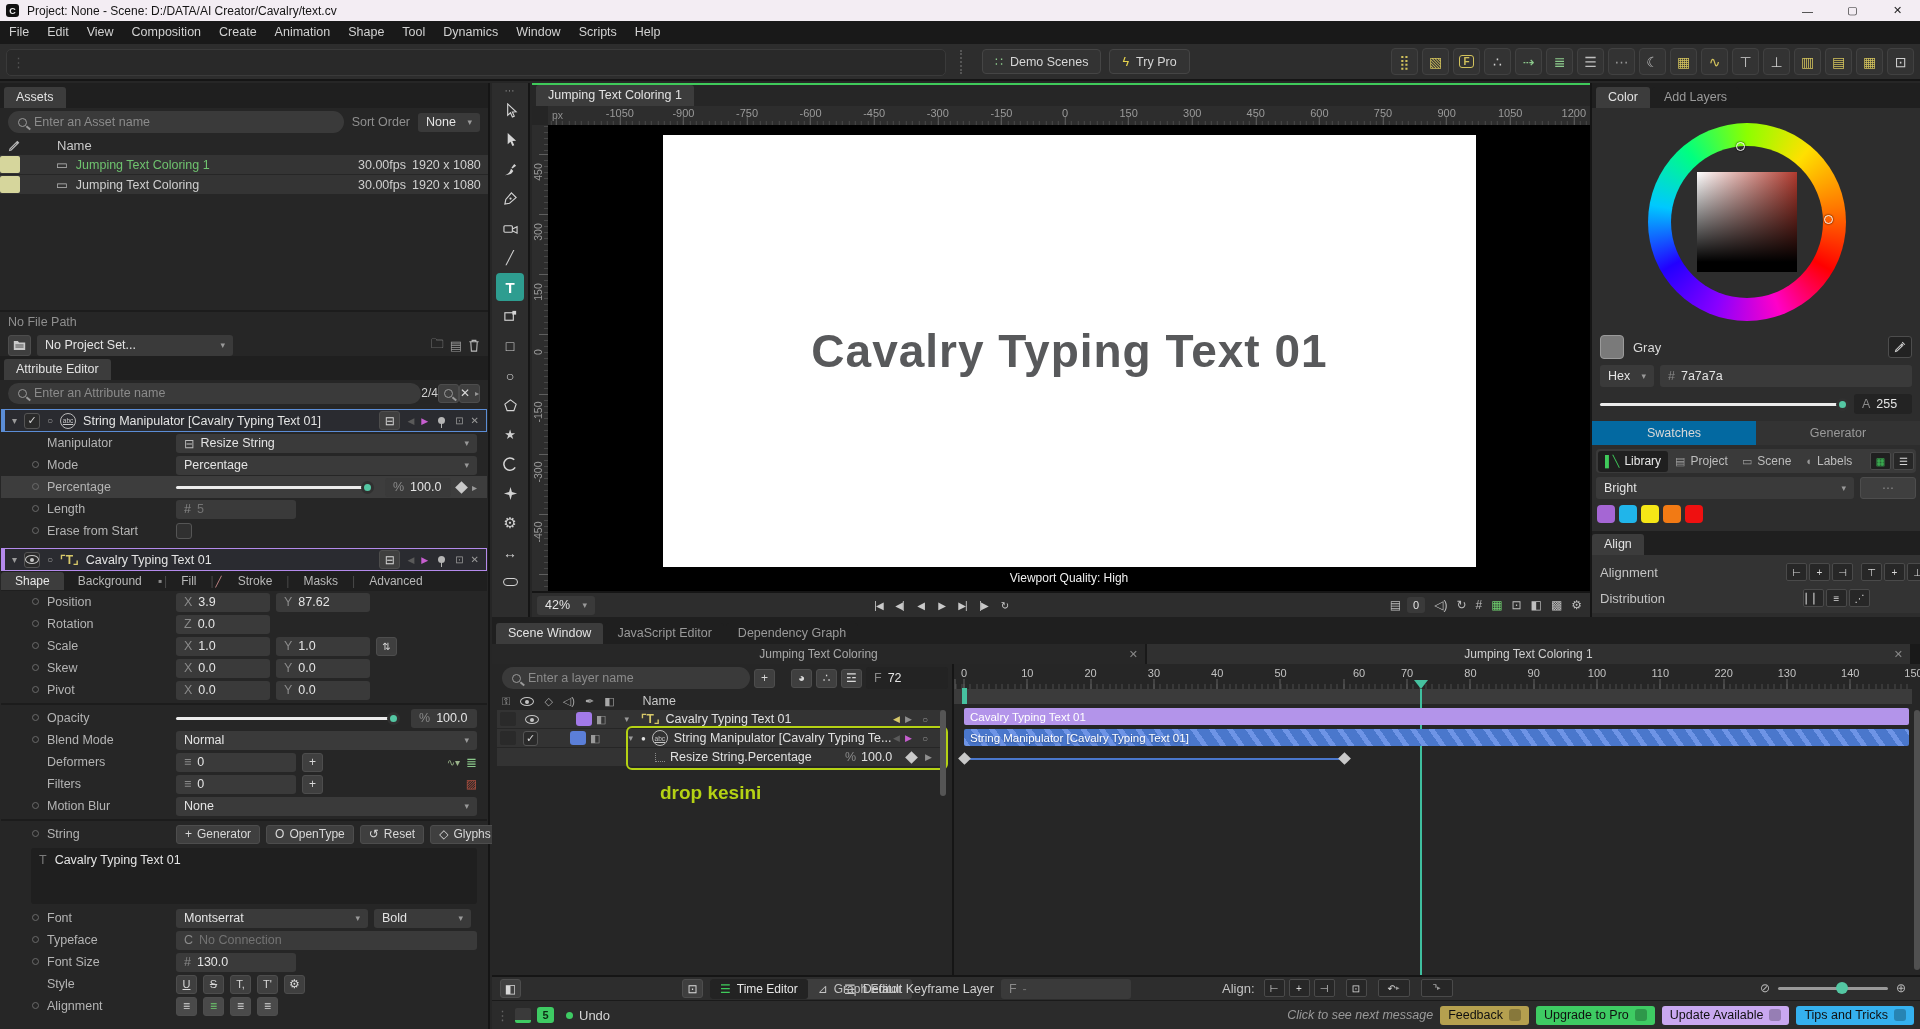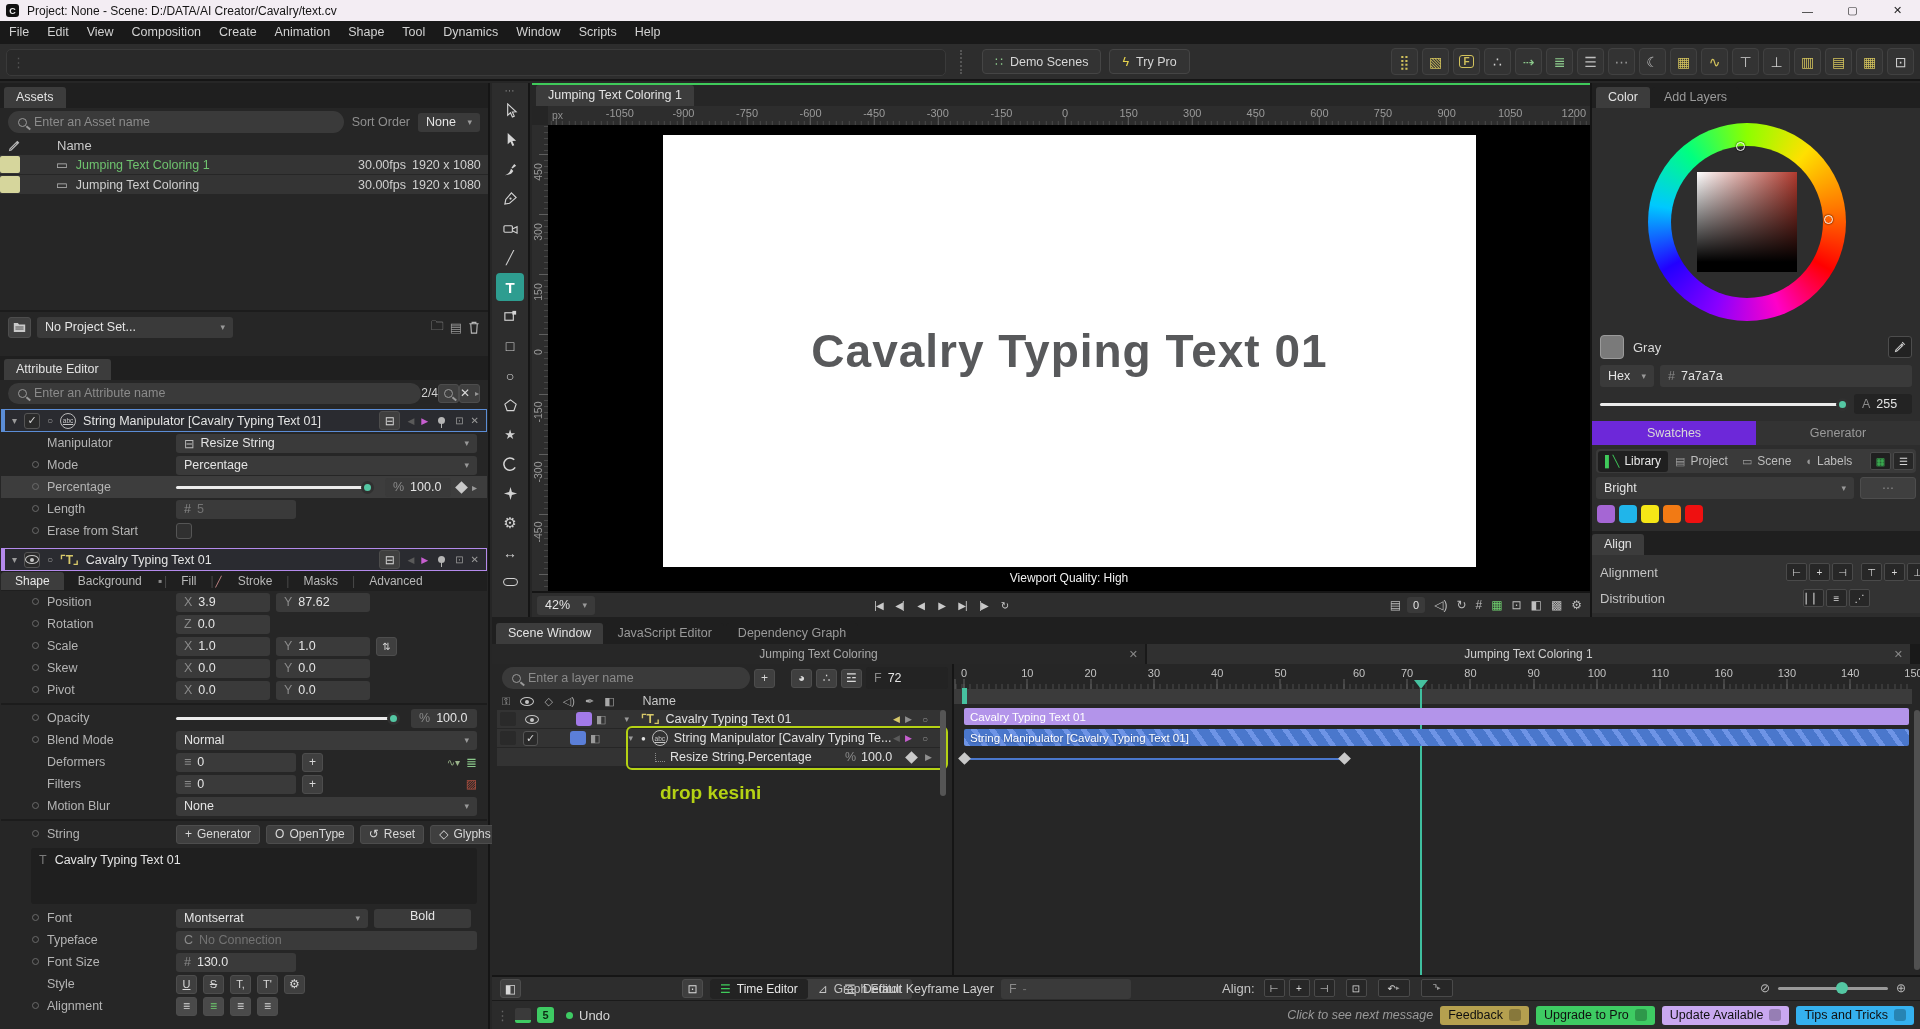--- a/index.html
+++ b/index.html
@@ -78,21 +78,21 @@
   
   #colorpanel{left:1592px;top:83px;width:328px;height:534px;background:#2d2d2d}
   #wheel{position:absolute;left:56px;top:40px;width:198px;height:198px;border-radius:50%;
     background:conic-gradient(from 0deg,#8cff00,#ffe000,#ff7a00,#ff0000,#ff00c8,#8800ff,#2200ff,#00c8ff,#00ff80,#8cff00)}
   #wheel-hole{position:absolute;left:79px;top:63px;width:152px;height:152px;border-radius:50%;background:#2d2d2d}
   #sv-square{position:absolute;left:105px;top:89px;width:100px;height:100px;
     background:linear-gradient(to bottom,rgba(0,0,0,0) 0%,#000 90%),linear-gradient(to right,#fff,#b03a2e)}
   .ring-marker{position:absolute;width:9px;height:9px;border:1.6px solid #f2f2f2;border-radius:50%;box-shadow:0 0 2px #000}
   .cp-row{position:absolute;left:8px;right:8px;display:flex;align-items:center}
   .seg-tab{flex:1;text-align:center;padding:5px 0;font-size:12.5px;background:#333;color:#9a9a9a}
-  .seg-tab.on{background:#6d28d9;color:#d8d8d8}
+  .seg-tab.on{background:#0369a1;color:#d8d8d8}
   .lib-btn{height:21px;display:flex;align-items:center;gap:5px;padding:0 7px;border-radius:3px;color:#bdbdbd;font-size:12px}
   .lib-btn.on{background:#1f1f1f;color:#e8e8e8}
   .swatch{width:18px;height:18px;border-radius:4px;margin-right:4px}
   .al-btn{width:21px;height:18px;background:#272727;border:1px solid #4a4a4a;border-radius:2px;color:#d8d8d8;font-size:10px;display:flex;align-items:center;justify-content:center;margin-left:2px}
   
   #bottompanel{left:492px;top:617px;width:1428px;height:412px;background:#262626}
   .ct{height:20px;display:flex;align-items:center;justify-content:center;position:relative;font-size:12px;color:#a8a8a8}
   .ct .x{position:absolute;right:7px;color:#888;font-size:11px}
   #lp{position:absolute;left:0;top:47px;width:462px;height:311px;border-right:2px solid #151515}
   .lrow{position:absolute;left:5px;right:8px;height:18px;background:#333;display:flex;align-items:center;font-size:12.5px;color:#e0e0e0}
@@ -246,20 +246,21 @@
         <div class="asset-row" style="position: relative;">
           <span style="width: 20px; height: 17px; background: rgb(214, 214, 156); border-radius: 2px; margin-right: 36px;"></span>
           <span style="color: rgb(185, 185, 185); margin-right: 8px;">▭</span>
           <span>Jumping Text Coloring</span>
           <span style="position: absolute; left: 358px; color: rgb(208, 208, 208);">30.00fps</span>
           <span style="position: absolute; left: 412px; color: rgb(208, 208, 208);">1920 x 1080</span>
         </div>
       </div>
 
     <div class="abs" style="left:0;top:227px;width:100%;border-top:2px solid #1c1c1c;padding:3px 8px 0">
+      <div class="dim" style="font-size:12.5px;height:18px">No File Path</div>
       <div class="fx" style="gap:6px;margin-top:1px">
         <div class="sbtn sqbtn" style="height:21px;width:23px">
           <svg width="13" height="12" viewBox="0 0 16 14">
               <path d="M1 2h5l1.5 2H15v9H1z" fill="#c9c9c9"></path>
               <path d="M3 7h10M3 9.5h10" stroke="#333" stroke-width="1"></path>
             </svg>
         </div>
         <div class="fbox" style="width:196px;height:21px">
             <span>No Project Set...</span>
             <span class="car">▾</span>
@@ -542,21 +543,21 @@
               <span>Cavalry Typing Text 01</span>
             </div>
             <div class="prow">
               <span class="pdot"></span>
               <span class="plabel">Font</span>
               <div style="flex: 1 1 0%; display: flex; align-items: center; gap: 6px;">
                 <div class="fbox" style="width: 192px;">
                   <span>Montserrat</span>
                   <span class="car">▾</span>
                 </div>
-                <div class="fbox" style="width: 97px; flex-direction: column;">
+                <div class="fbox" style="width: 97px;">
                   <span>Bold</span>
                   <span class="car">▾</span>
                 </div>
               </div>
             </div>
             <div class="prow">
               <span class="pdot"></span>
               <span class="plabel">Typeface</span>
               <div style="flex: 1 1 0%; display: flex; align-items: center; gap: 6px;">
                 <div class="fbox dis" style="flex: 1 1 0%;">
@@ -933,21 +934,21 @@
           <span class="tl-lab" style="left: 136.6px;">20</span>
           <span class="tl-lab" style="left: 199.9px;">30</span>
           <span class="tl-lab" style="left: 263.2px;">40</span>
           <span class="tl-lab" style="left: 326.5px;">50</span>
           <span class="tl-lab" style="left: 405px;">60</span>
           <span class="tl-lab" style="left: 453.1px;">70</span>
           <span class="tl-lab" style="left: 516.4px;">80</span>
           <span class="tl-lab" style="left: 579.7px;">90</span>
           <span class="tl-lab" style="left: 643px;">100</span>
           <span class="tl-lab" style="left: 706.3px;">110</span>
-          <span class="tl-lab" style="left: 769.6px;">160</span>
+          <span class="tl-lab" style="left: 769.6px;">220</span>
           <span class="tl-lab" style="left: 832.9px;">130</span>
           <span class="tl-lab" style="left: 896.2px;">140</span>
           <span class="tl-lab" style="left: 959.5px;">150</span>
         </div>
       <div id="tl-strip"></div>
       <div class="abs" style="left:8px;top:24px;width:5px;height:16px;background:#46c2a0"></div>
       <div id="tl-playhead-line" class="abs" style="width: 2px; background: rgb(63, 191, 159); top: 25px; bottom: 0px; left: 465.76px;"></div>
       <div id="tl-playhead-tri" class="abs" style="width: 0px; height: 0px; border-left: 7px solid transparent; border-right: 7px solid transparent; border-top: 9px solid rgb(70, 194, 160); top: 16px; left: 459.76px;"></div>
       <div class="tl-bar" style="top:44px;background:#b394ea">
           <span>Cavalry Typing Text 01</span>

